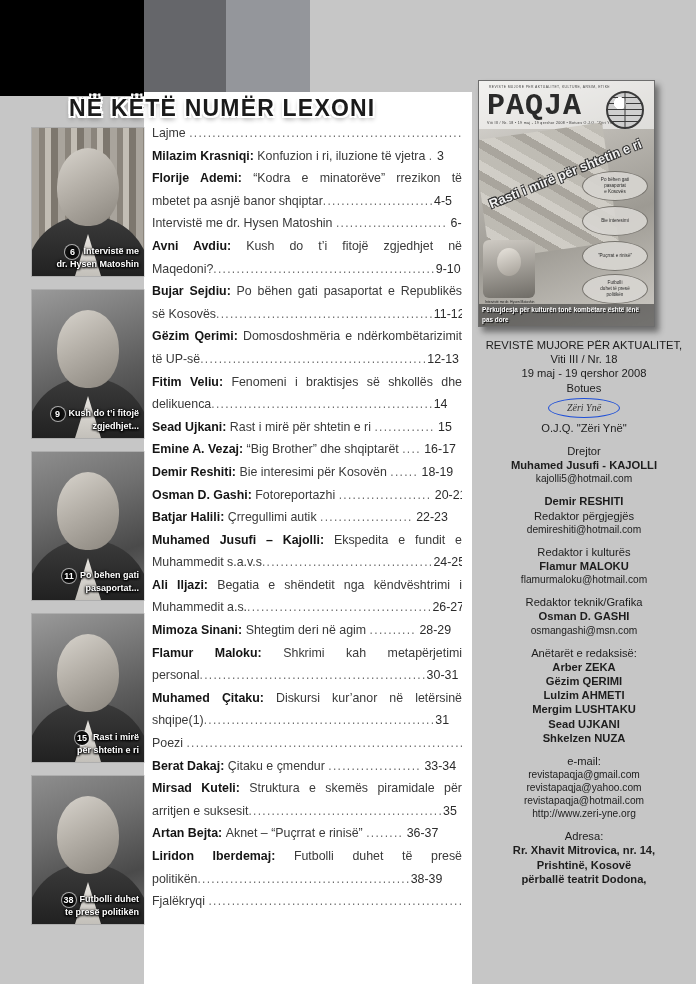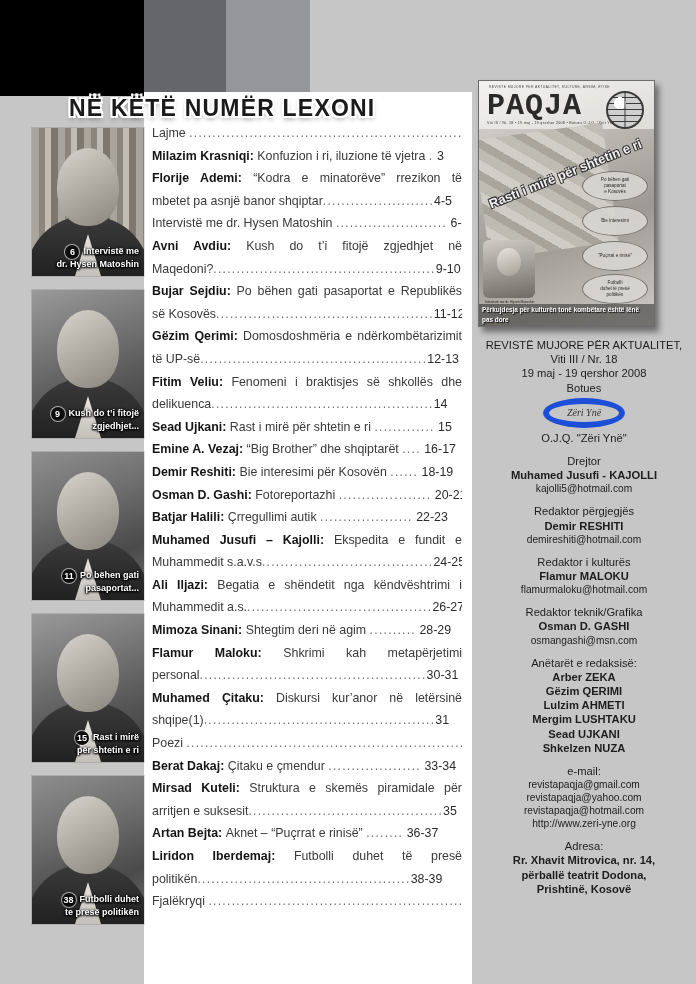--- a/index.html
+++ b/index.html
@@ -188,21 +188,21 @@
     position:absolute;left:0;top:258px;width:224px;
     text-align:center;color:#1d1d1d;
   }
   #masthead .ln{font-size:11.2px;line-height:14.2px;}
   #masthead .ln.b{font-weight:bold;}
   #masthead .sm{font-size:10.2px;line-height:13px;text-align:center;}
   #masthead .gap{height:9px;}
   #masthead .logo-ze{
     margin:3px auto 3px;width:70px;height:18px;
     border-radius:50%;
-    border:6px solid #1d4ed8;
+    border:1px solid #1d4ed8;
     background:#c6c6c6;
     font-family:"Liberation Serif",serif;
     font-style:italic;font-size:10px;color:#333;
     line-height:17px;text-align:center;
   }
 </style>
 </head>
 <body>
 
 <div id="top-band">
@@ -332,22 +332,22 @@
     <div class="ln">Botues</div>
     <div class="logo-ze">Zëri Ynë</div>
     <div class="ln">O.J.Q. "Zëri Ynë"</div>
 
     <div class="gap"></div>
     <div class="ln">Drejtor</div>
     <div class="ln b">Muhamed Jusufi - KAJOLLI</div>
     <div class="sm">kajolli5@hotmail.com</div>
 
     <div class="gap"></div>
+    <div class="ln b">Demir RESHITI</div>
     <div class="ln">Redaktor përgjegjës</div>
-    <div class="ln b">Demir RESHITI</div>
     <div class="sm">demireshiti@hotmail.com</div>
 
     <div class="gap"></div>
     <div class="ln">Redaktor i kulturës</div>
     <div class="ln b">Flamur MALOKU</div>
     <div class="sm">flamurmaloku@hotmail.com</div>
 
     <div class="gap"></div>
     <div class="ln">Redaktor teknik/Grafika</div>
     <div class="ln b">Osman D. GASHI</div>
@@ -365,16 +365,16 @@
     <div class="gap"></div>
     <div class="ln">e-mail:</div>
     <div class="sm">revistapaqja@gmail.com</div>
     <div class="sm">revistapaqja@yahoo.com</div>
     <div class="sm">revistapaqja@hotmail.com</div>
     <div class="sm">http://www.zeri-yne.org</div>
 
     <div class="gap"></div>
     <div class="ln">Adresa:</div>
     <div class="ln b">Rr. Xhavit Mitrovica, nr. 14,</div>
+    <div class="ln b">Prishtinë, Kosovë</div>
     <div class="ln b">përballë teatrit Dodona,</div>
-    <div class="ln b">Prishtinë, Kosovë</div>
   </div>
 </div>
 
 </body></html>

